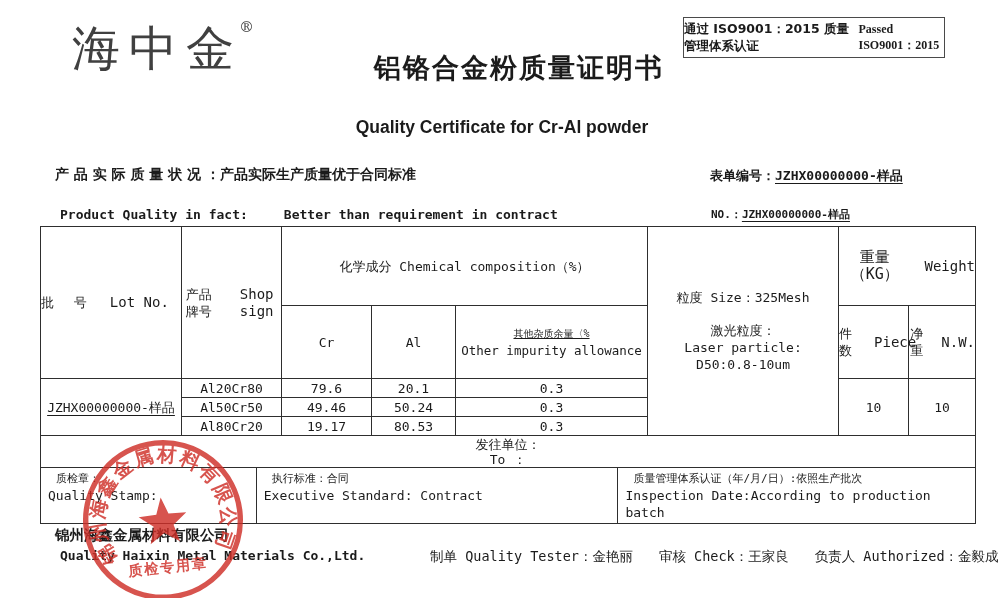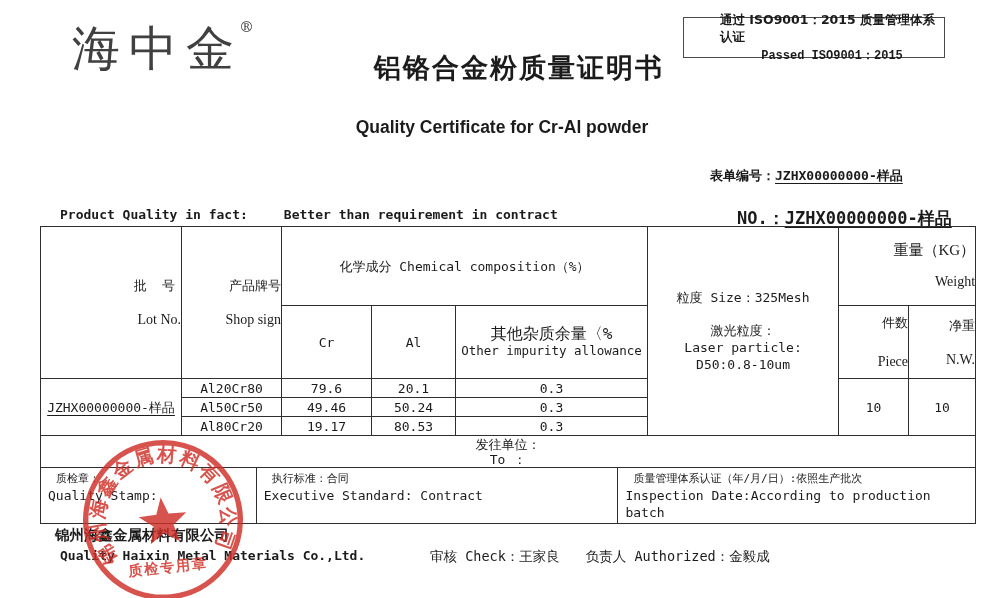--- a/index.html
+++ b/index.html
@@ -12,61 +12,61 @@
   
   .logo {
     position:absolute; left:72px; top:20px;
     font-family:"DejaVu Serif","Liberation Serif",serif;
     font-size:48px; letter-spacing:9px; color:#404040; line-height:1.2;
     display:flex; align-items:flex-start;
   }
   .logo .reg { font-size:15px; letter-spacing:0; margin-left:-4px; margin-top:-2px; }
   .iso-box {
     position:absolute; left:683px; top:17px; width:262px; height:41px;
-    border:1px solid #4a4a4a; display:flex; flex-direction:column;
-    justify-content:center; align-items:center; gap:1px;padding-left:36px;
+    border:1px solid #4a4a4a; display:flex; flex-direction:row;
+    justify-content:center; align-items:center; gap:1px;
   }
   .iso-box .l1 { font-family:"DejaVu Sans","Liberation Sans",sans-serif; font-weight:bold; font-size:12.5px; }
-  .iso-box .l2 { font-family:Liberation Mono, monospace; font-weight:bold; font-size:12px; }
+  .iso-box .l2 { font-family:Liberation Serif, serif; font-weight:bold; font-size:12px; }
   .title-cn {
     position:absolute; left:269px; top:50px; width:500px; text-align:center;
     font-family:"DejaVu Sans","Liberation Sans",sans-serif;
     font-weight:bold; font-size:27px; letter-spacing:2px;
   }
   .title-en {
     position:absolute; left:252px; top:117px; width:500px; text-align:center;
     font-family:"Liberation Sans","DejaVu Sans",sans-serif;
     font-weight:bold; font-size:17.5px;
   }
   
   .status-cn {
     position:absolute; left:55px; top:166px;
     font-family:"DejaVu Sans","Liberation Sans",sans-serif;
     font-weight:bold; font-size:14px;
   }
   .form-no { position:absolute; left:710px; top:167px; font-size:13px; font-weight:bold; }
   .status-en { position:absolute; left:60px; top:207px; font-size:13px; font-weight:bold;text-align:center; }
   .status-en .lbl { margin-right:36px; }
-  .no-line { position:absolute; left:737px; top:207px; font-size:17px; font-weight:bold; }
+  .no-line { position:absolute; left:711px; top:207px; font-size:11px; font-weight:bold; }
   .uline { text-decoration:underline; text-underline-offset:3px; }
   
   table.cert {
     position:absolute; left:40px; top:226px; width:935px;
     border-collapse:collapse; table-layout:fixed; z-index:1;
   }
   table.cert td {
     border:1px solid #2e2e2e; padding:0; text-align:center;
     vertical-align:middle; font-size:13px; line-height:17px;
   }
-  .two-line { display:flex; flex-direction:column; align-items:flex-end; gap:17px;font-family:Liberation Serif, serif; }
+  .two-line { display:flex; flex-direction:row; align-items:center; gap:17px; }
   .two-line .cn { font-size:13px; }
   .two-line .en { font-size:14px; }
   .lot-head .cn { letter-spacing:6px; }
   td.chem-head { font-size:15px; }
-  td.impurity div.cn { font-size:16px; }
+  td.impurity div.cn { font-size:10px;text-decoration:underline; }
   td.impurity div.en { font-size:12.5px; }
   td.size-cell { text-align:left; padding-left:8px; }
   td.size-cell .gap { height:16px; }
   td.weight-head .cn { font-size:15px; }
   tr.data-row td { height:19px; }
   td.lot-val { font-size:13px; }
   td.to-cell { text-align:left; padding:1px 7px; height:32px; }
   td.to-cell div { line-height:15px; }
   td.bottom-strip { padding:0; height:38px; }
   .bottom-flex { display:flex; width:100%; height:100%; }
@@ -101,20 +101,21 @@
   </div>
 
   <div class="iso-box">
     <div class="l1">通过 ISO9001：2015 质量管理体系认证</div>
     <div class="l2">Passed  ISO9001：2015</div>
   </div>
 
   <div class="title-cn">铝铬合金粉质量证明书</div>
   <div class="title-en">Quality Certificate for Cr-Al powder</div>
 
+  <div class="status-cn">产 品 实 际 质 量 状 况 ：产品实际生产质量优于合同标准</div>
   <div class="form-no">
     <span>表单编号：</span><span class="uline">JZHX00000000-样品</span>
   </div>
   <div class="status-en">
     <span class="lbl">Product Quality in fact:</span><span>Better than requirement in contract</span>
   </div>
   <div class="no-line">
     <span>NO.：</span><span class="uline">JZHX00000000-样品</span>
   </div>
 
@@ -222,20 +223,21 @@
           </div>
         </div>
       </td>
     </tr>
   </tbody>
     </table>
 
   <div class="company-cn">锦州海鑫金属材料有限公司</div>
   <div class="company-en">Quality Haixin Metal Materials Co.,Ltd.</div>
   <div class="signatures">
+    <span><span>制单 Quality Tester：</span><span>金艳丽</span></span>
     <span><span>审核 Check：</span><span>王家良</span></span>
     <span><span>负责人 Authorized：</span><span>金毅成</span></span>
   </div>
 
   <svg class="stamp" viewBox="0 0 200 200">
     <circle cx="100" cy="100" r="92" fill="none" stroke="#cf2f28" stroke-width="6.5"></circle>
     <path id="ringPath" d="M 39.4 135 A 70 70 0 1 1 160.6 135" fill="none"></path>
     <text font-size="23" letter-spacing="2.5" fill="#cf2f28" text-anchor="middle">
       <textPath href="#ringPath" startOffset="50%">锦州海鑫金属材料有限公司</textPath>
     </text>

